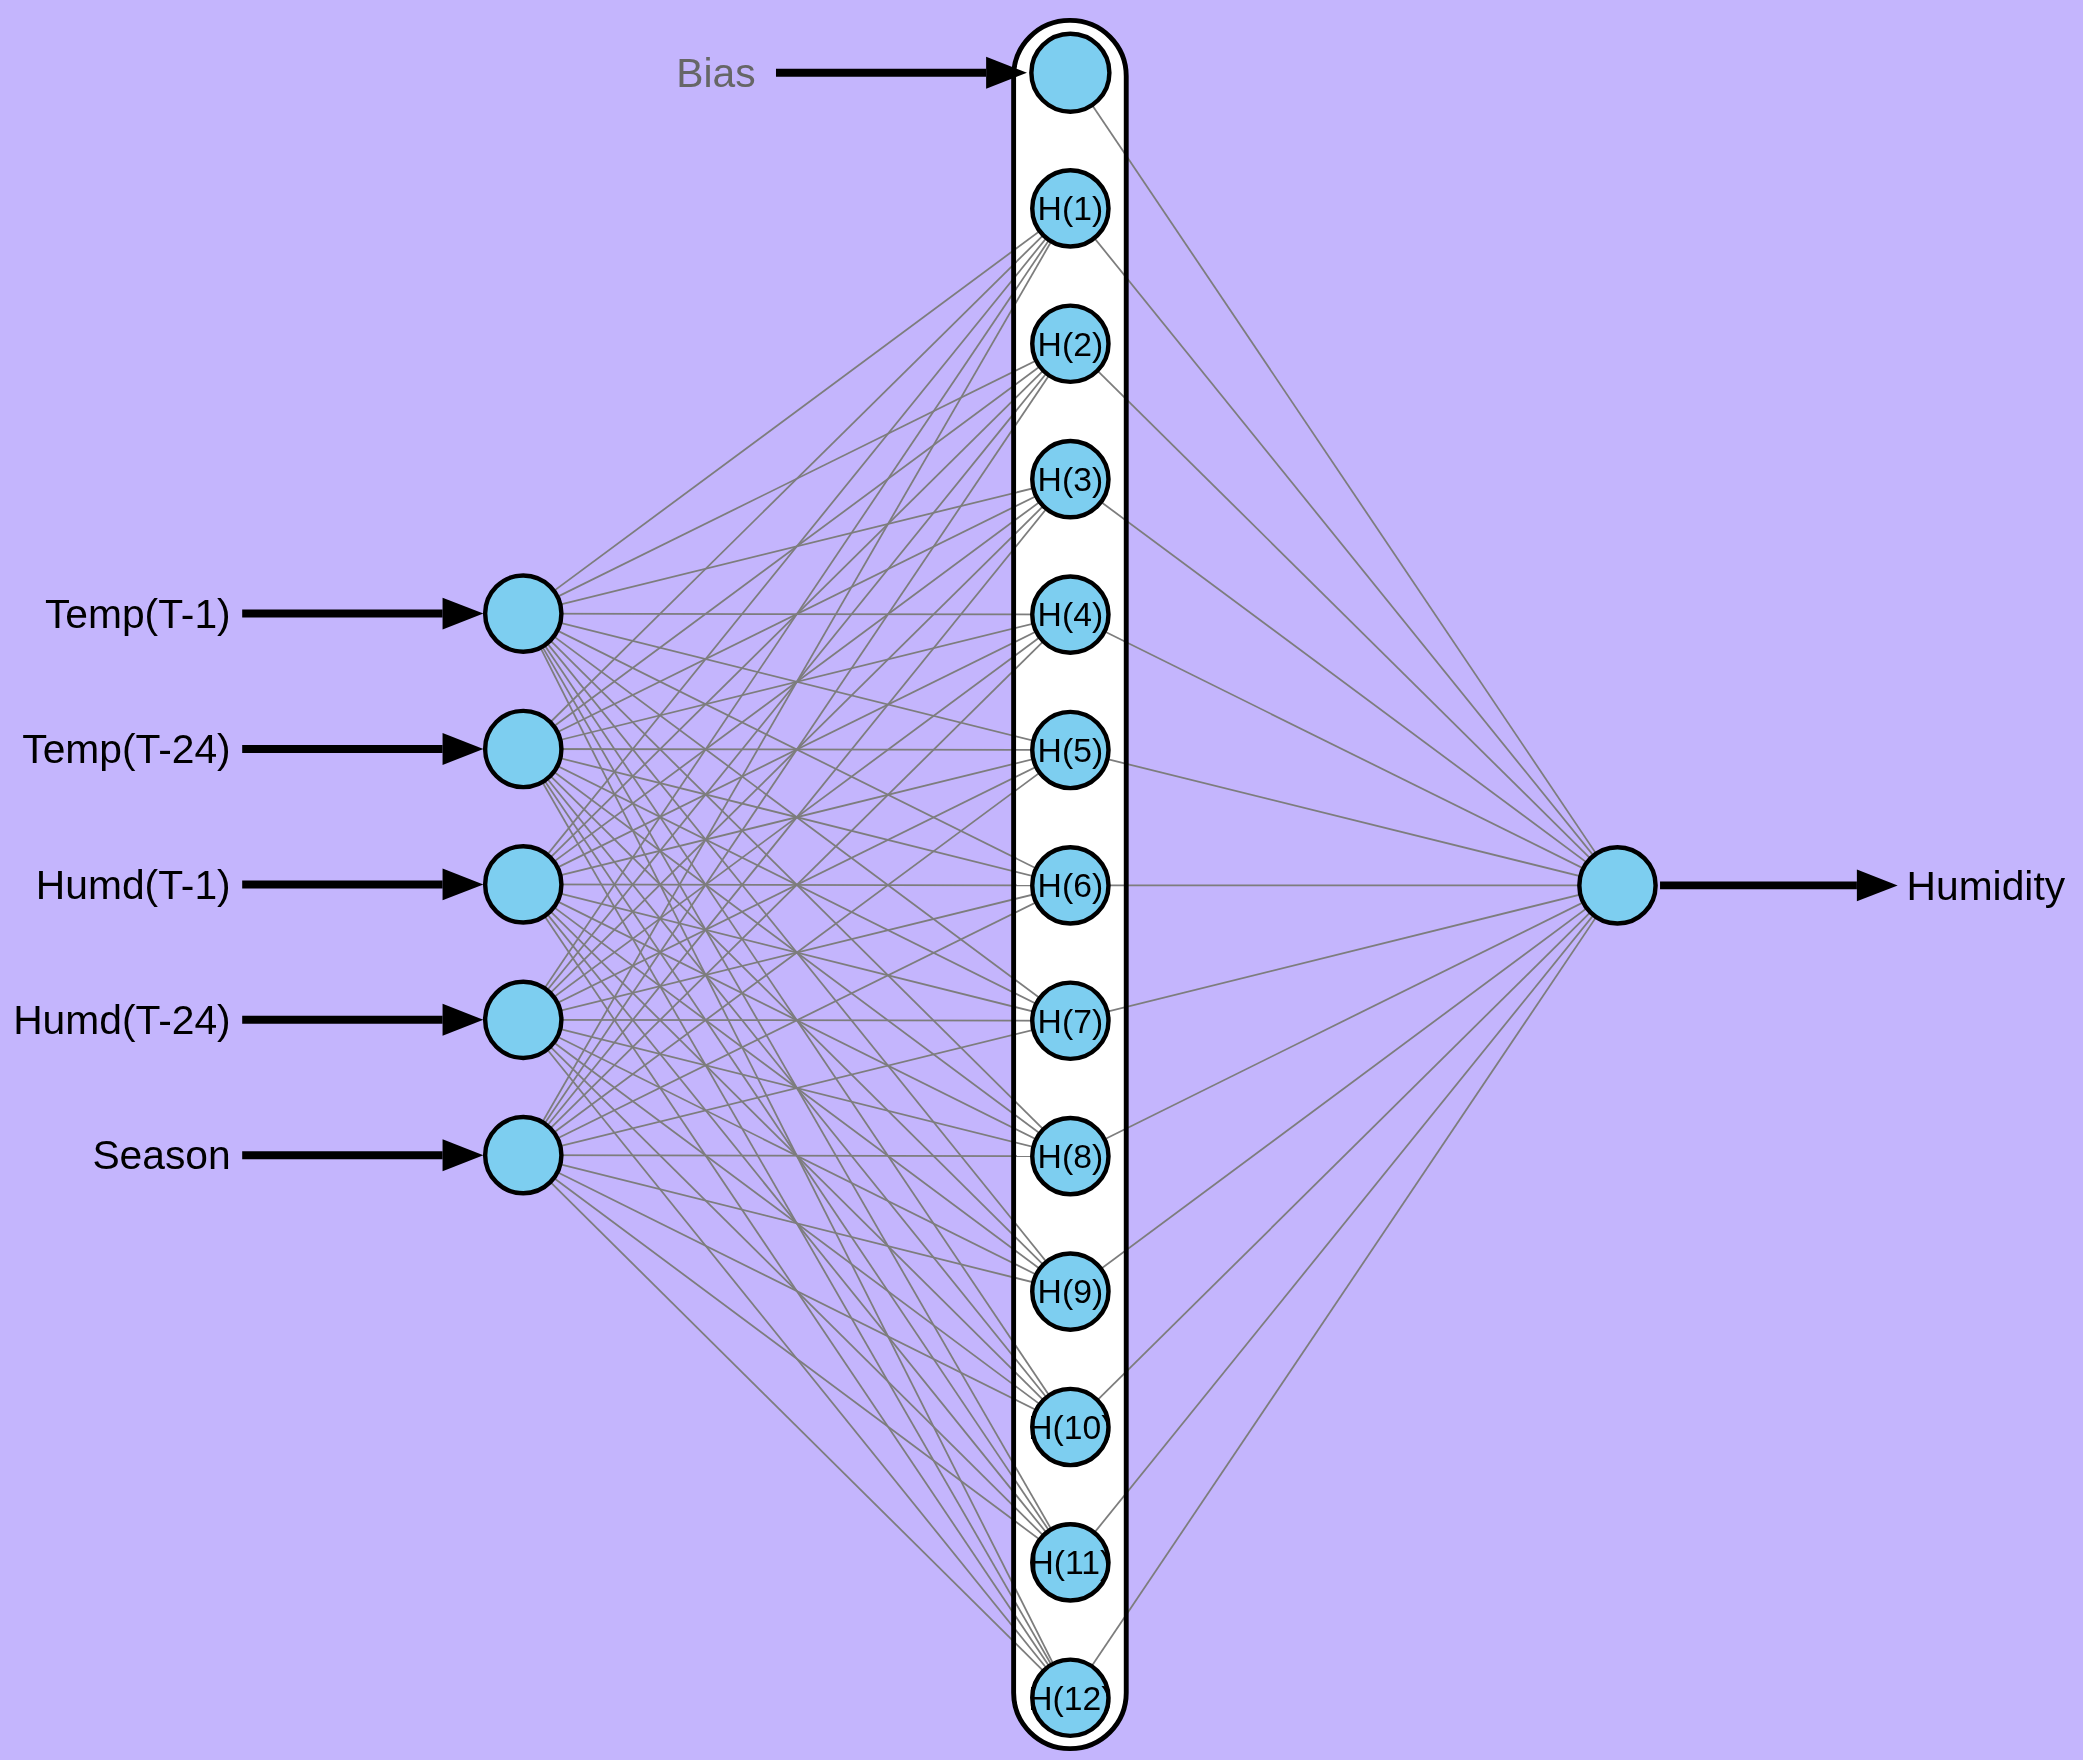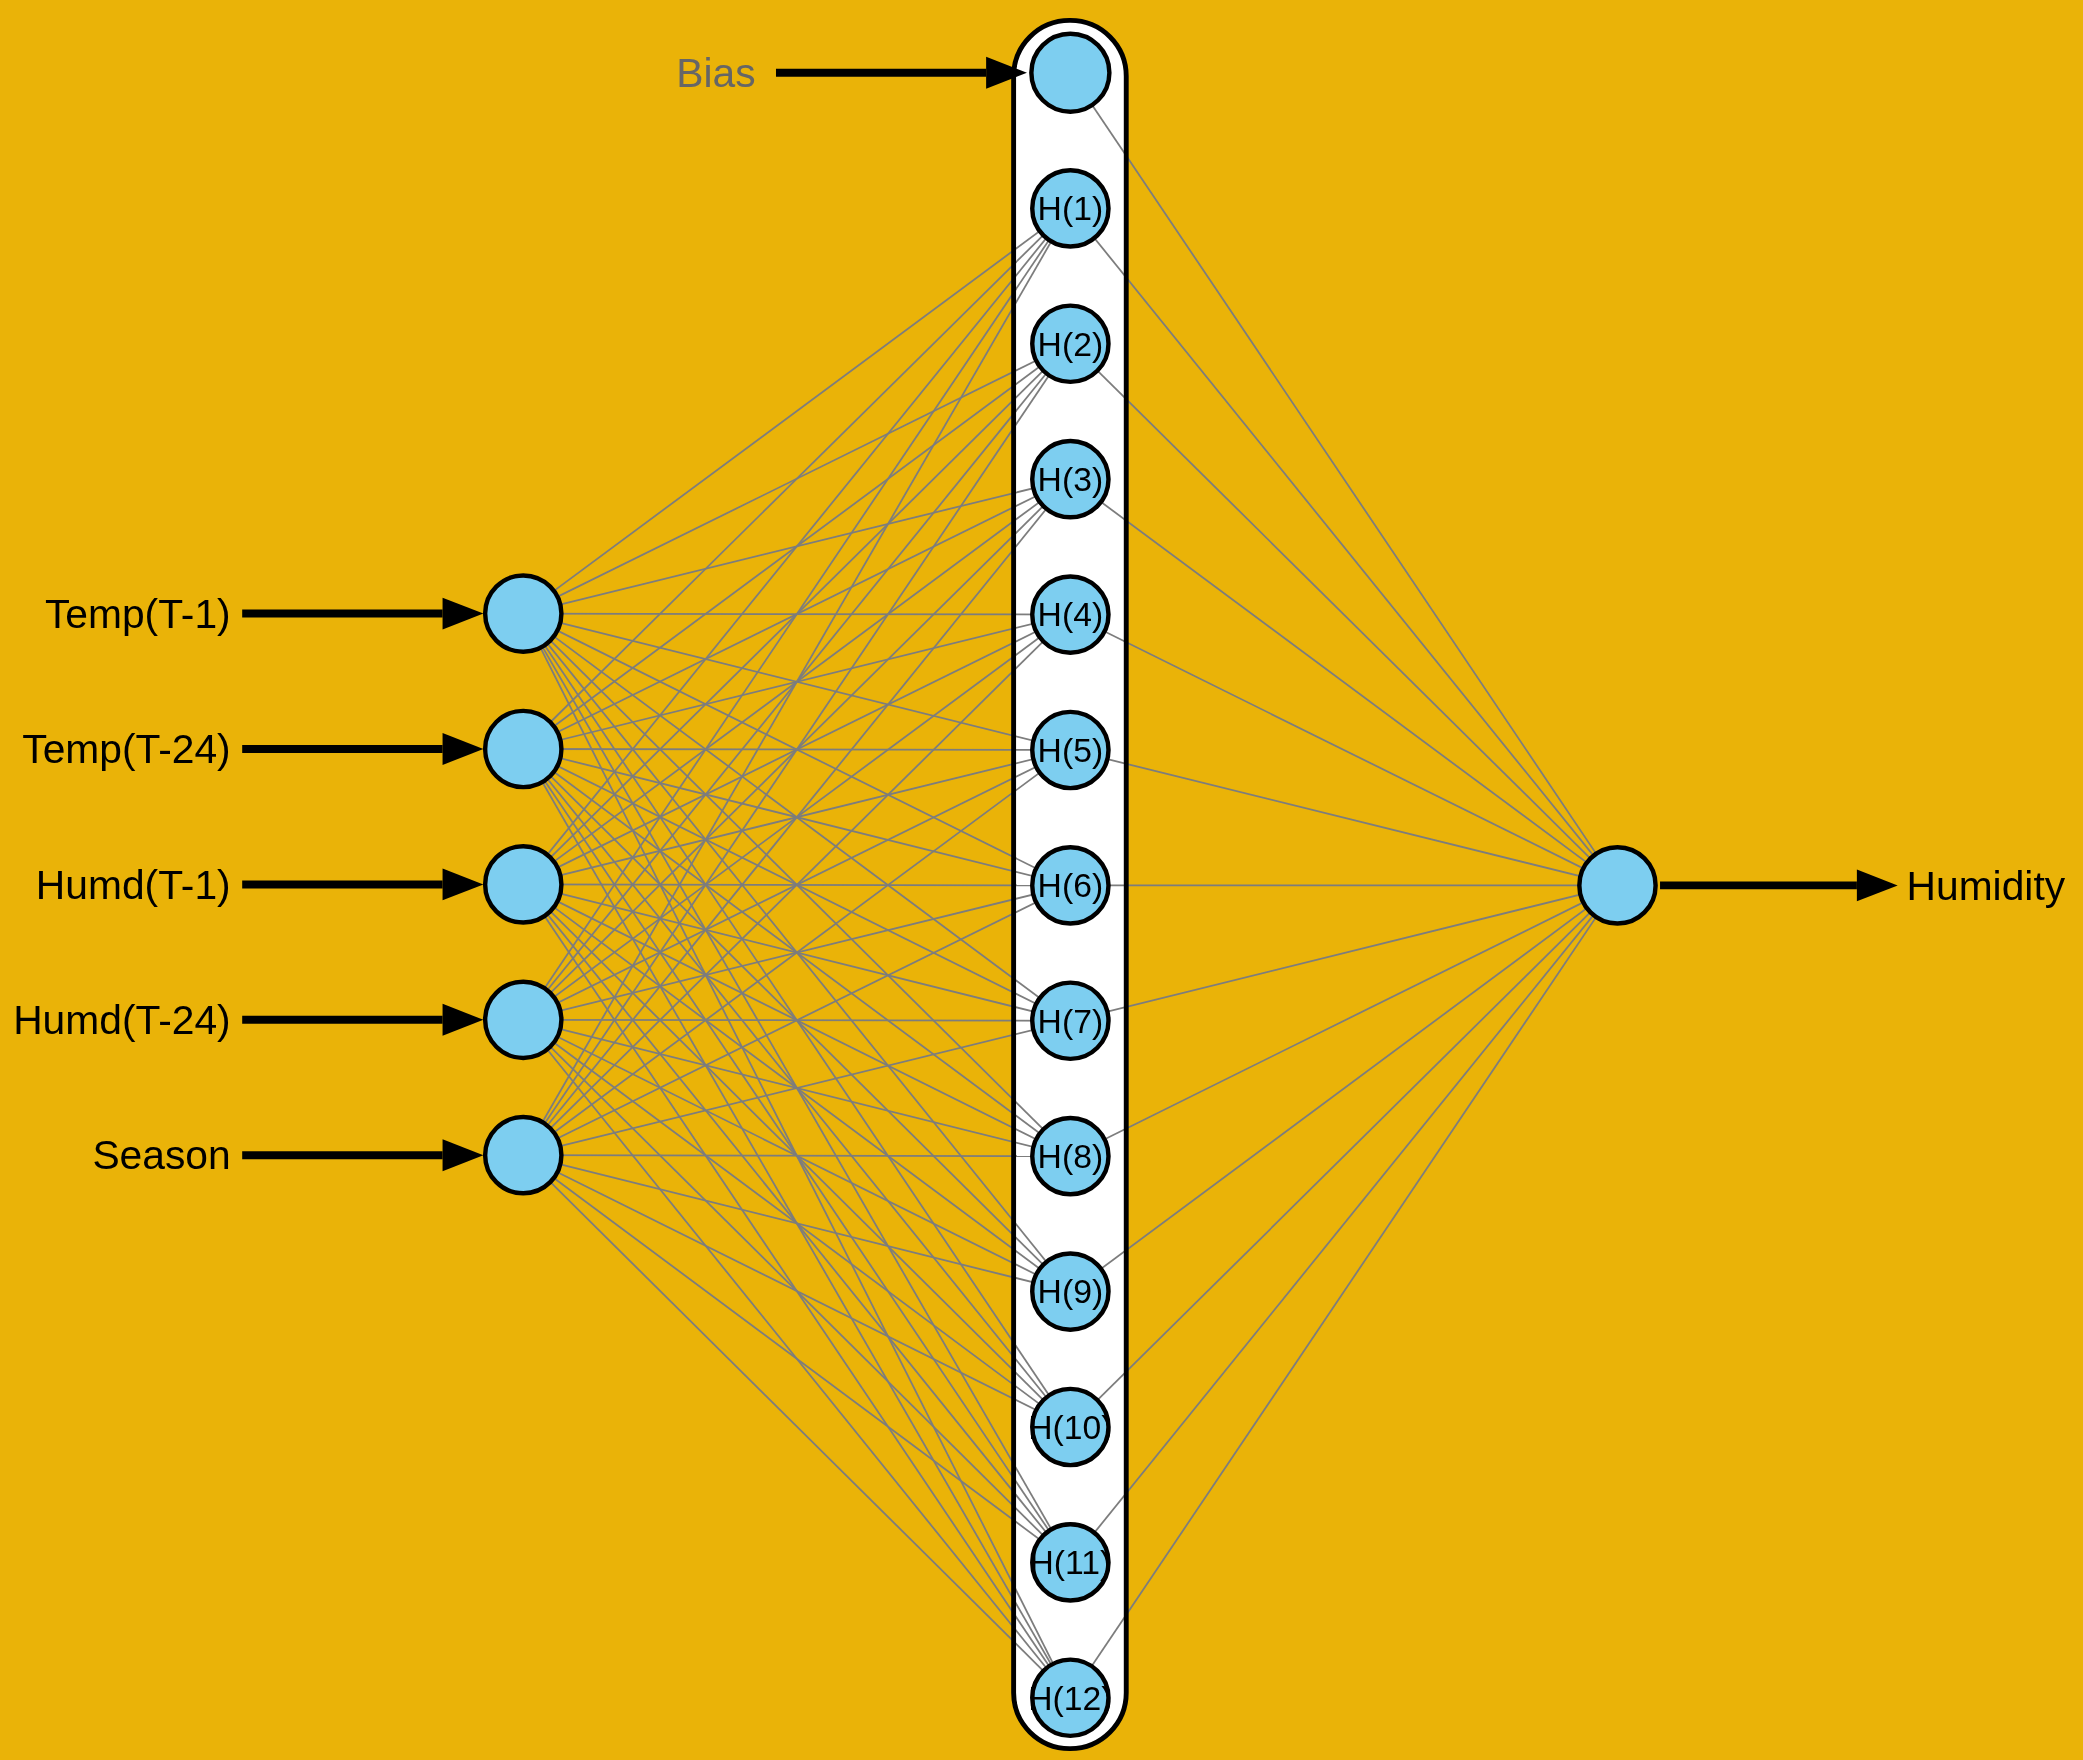--- a/index.html
+++ b/index.html
@@ -1,20 +1,20 @@
 <!DOCTYPE html>
 <html style="font-size:14px"><head>
 <meta charset="utf-8">
 <style>
   html, body { margin: 0; padding: 0; background: #ffffff; }
   .canvas {
     position: relative;
     width: 2084px;
     height: 1761px;
-    background: #eab308;
+    background: #c4b5fd;
     overflow: hidden;
   }
   svg text {
     font-family: "Liberation Sans", sans-serif;
   }
   .io-label { font-size: 46px; }
   .hidden-label { font-size: 38px; }
 </style>
 </head>
 <body>

